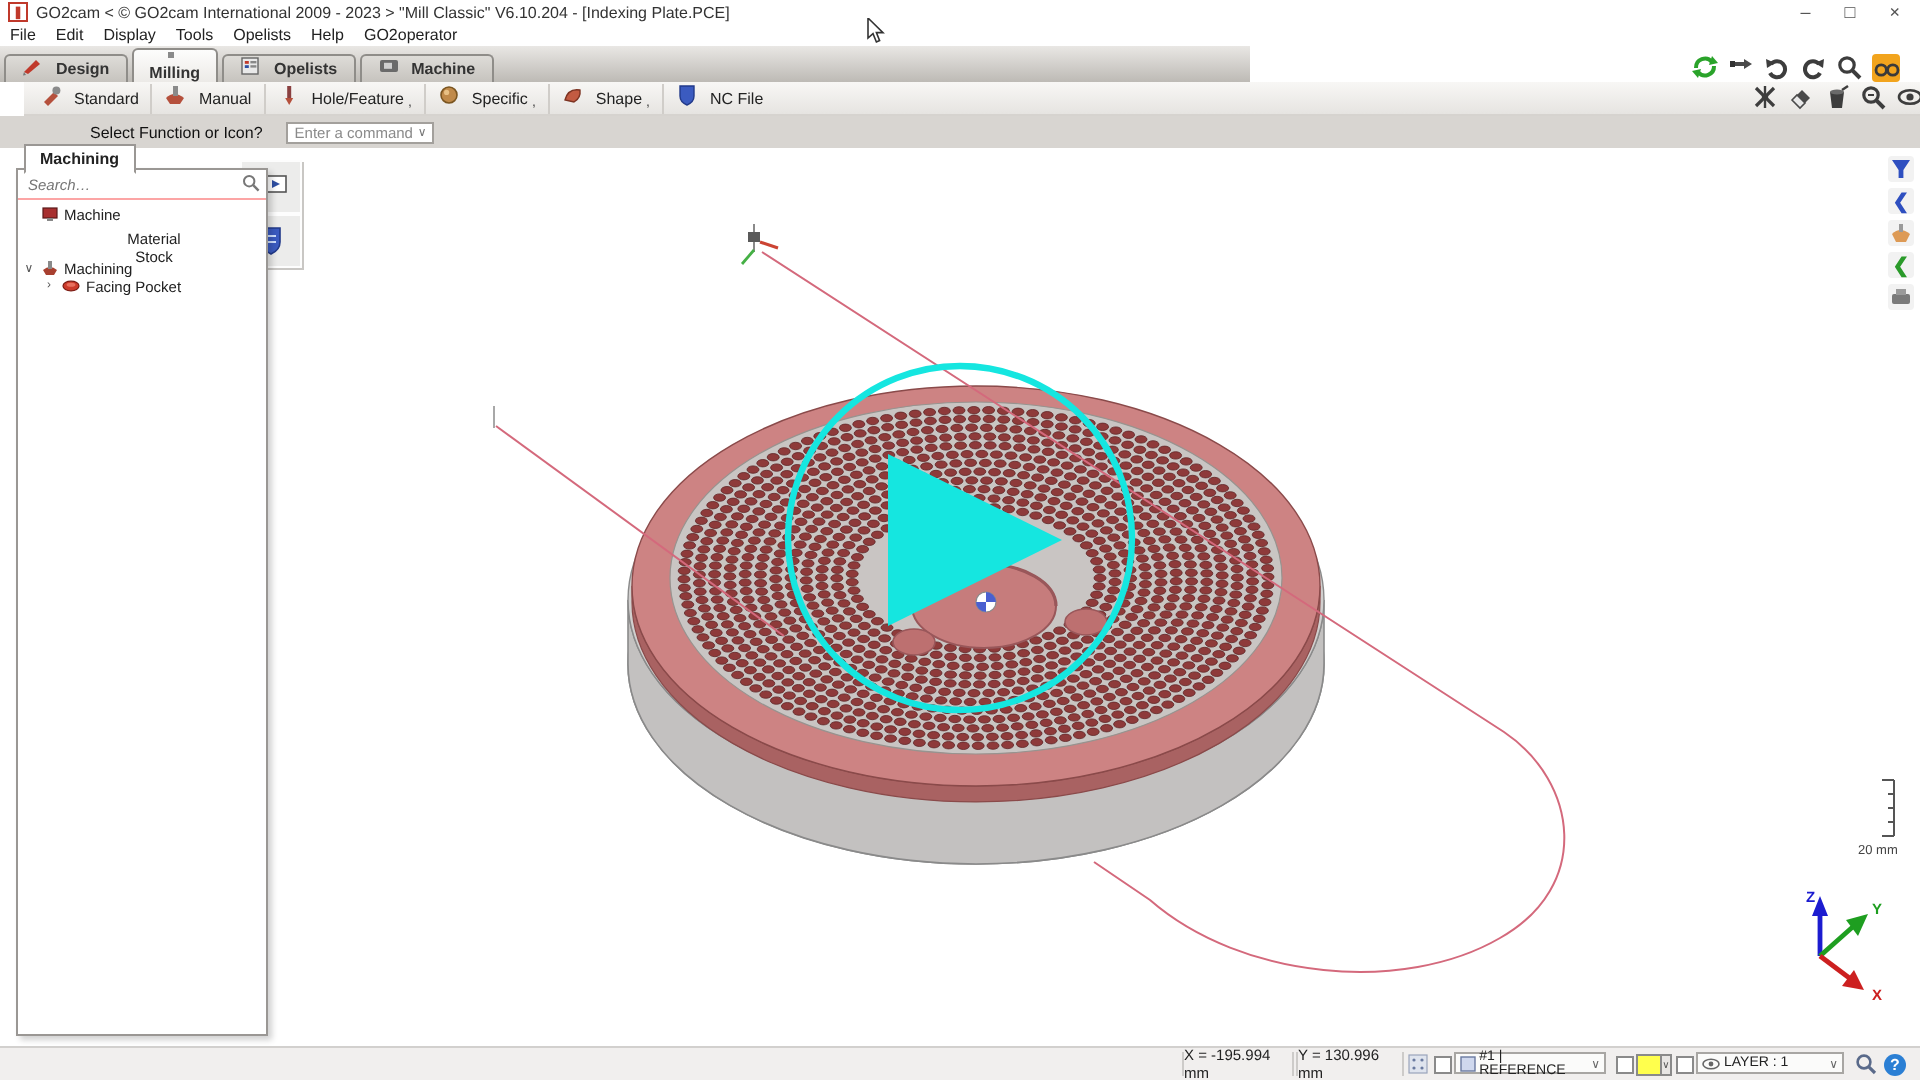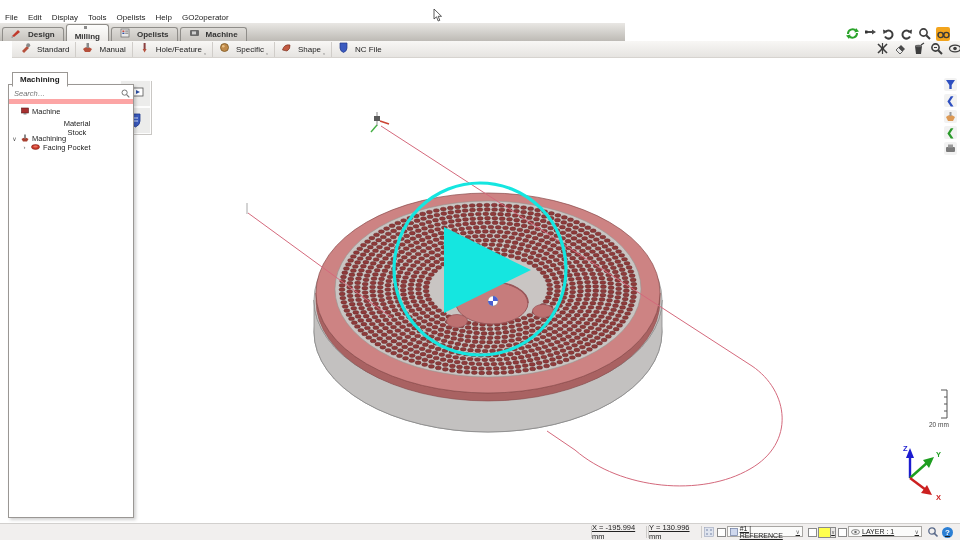--- a/index.html
+++ b/index.html
@@ -43,50 +43,59 @@
   .cmddd .chev{margin-left:auto;font-size:6px;color:#777;}
   
   .main{top:74px;height:449px;background:#fff;}
   .scene{position:absolute;left:0;top:0;}
   
   .panel{position:absolute;left:8px;top:10px;width:126px;height:434px;background:#fff;
          border:1px solid #9a9794;box-shadow:2px 2px 3px rgba(0,0,0,0.18);box-sizing:border-box;}
   .paneltab{position:absolute;left:3px;top:-13px;height:13px;padding:0 7px;background:#fff;
             border:1px solid #9a9794;border-bottom:1px solid #fff;font-size:8px;font-weight:bold;
             display:flex;align-items:center;}
-  .searchrow{display:flex;align-items:center;border-bottom:5px solid #fca5a5;height:12px;margin-top:2px;padding:0 3px;}
+  .searchrow{display:flex;align-items:flex-start;border-bottom:1px solid #fca5a5;height:12px;margin-top:2px;padding:0 3px;}
   .searchrow input{border:none;outline:none;flex:1;font-size:7.5px;font-style:italic;color:#888;
                    font-family:"Liberation Sans",sans-serif;width:80px;background:transparent;}
   .tree{margin-top:3px;font-size:7.5px;color:#222;}
   .trow{display:flex;align-items:center;gap:3px;height:8px;margin:0 0 1px 0;}
   .arrow{width:7px;text-align:center;font-size:6px;color:#555;display:inline-block;}
   .vpbtn{position:absolute;width:29px;height:25px;background:#ececeb;border:1px solid #fdfdfd;
          box-shadow:1px 1px 0 #c9c7c4;display:flex;align-items:center;justify-content:center;}
   .rstrip{position:absolute;right:3px;top:4px;display:flex;flex-direction:column;gap:3px;align-items:center;}
   .rstrip .icon{width:13px;height:13px;background:#f2f2f2;border-radius:2px;font-weight:bold;}
   
   .statusbar{top:523px;height:17px;background:#f1efee;border-top:1px solid #d2d0ce;font-size:7.5px;color:#222;}
-  .sitem{position:absolute;top:2px;height:12px;display:flex;align-items:center;text-decoration:underline;}
+  .sitem{position:absolute;top:2px;height:12px;display:flex;align-items:center;}
   .sbox{border-left:1px solid #cdcbc9;border-right:1px solid #cdcbc9;justify-content:center;}
   .cb{width:7px;height:7px;border:1px solid #8a8a8a;background:#fff;}
   .sdd{border:1px solid #a8a6a3;background:#fbfbfa;display:flex;align-items:center;gap:2px;
        padding:0 2px;box-sizing:border-box;height:11px;}
   .sdd .chev{margin-left:auto;font-size:6px;color:#666;}
   .swatch{width:11px;height:9px;border:1px solid #8a8a8a;}
   .swdd{width:4px;height:9px;border:1px solid #8a8a8a;border-left:none;font-size:5px;color:#555;
         display:flex;align-items:center;justify-content:center;background:#e8e6e4;}
   .helpbtn{width:11px;height:11px;border-radius:50%;background:#2b7fd4;color:#fff;font-size:8px;font-weight:bold;
            display:flex;align-items:center;justify-content:center;}
   .cursor{position:absolute;left:433px;top:9px;}
 </style>
 </head>
 <body>
 
 <div class="app">
 
+  <div class="bar titlebar">
+    <span class="appicon">❚</span>
+    <span>GO2cam  &lt;  ©  GO2cam International 2009 - 2023 &gt;      "Mill Classic"    V6.10.204 -  [Indexing Plate.PCE]</span>
+    <div class="wincontrols">
+      <span>–</span>
+      <span>□</span>
+      <span>×</span>
+    </div>
+  </div>
 
   <div class="bar menubar">
     <span>File</span>
     <span>Edit</span>
     <span>Display</span>
     <span>Tools</span>
     <span>Opelists</span>
     <span>Help</span>
     <span>GO2operator</span>
   </div>
@@ -227,20 +236,27 @@
           <line x1="8.2" y1="8.2" x2="12" y2="12" stroke="#3d3d3d" stroke-width="2"></line>
           <line x1="4" y1="5.5" x2="7" y2="5.5" stroke="#3d3d3d" stroke-width="1"></line>
         </svg>
       <svg class="icon" width="14" height="13">
           <ellipse cx="7" cy="6.5" rx="5.5" ry="3.4" fill="none" stroke="#3d3d3d" stroke-width="1.3"></ellipse>
           <circle cx="7" cy="6.5" r="1.8" fill="#3d3d3d"></circle>
         </svg>
     </div>
   </div>
 
+  <div class="bar cmdbar">
+    <span class="cmdlabel">Select Function or Icon?</span>
+    <div class="cmddd">
+      <span>Enter a command</span>
+      <span class="chev">∨</span>
+    </div>
+  </div>
 
   <div class="bar main">
 
     <svg class="scene" width="960" height="449" viewBox="0 74 960 449">
 
       <ellipse cx="488" cy="332" rx="174" ry="100" stroke-width="0.8" fill="#c3c1c0" stroke="#8a8a8a"></ellipse>
       <path d="M314,300 L314,332 A174,100 0 0 0 662,332 L662,300 A174,100 0 0 1 314,300 Z" stroke-width="0.8" fill="#c3c1c0" stroke="#8a8a8a"></path>
       <ellipse cx="488" cy="300" rx="174" ry="100" stroke-width="0.7" fill="#d1cfce" stroke="#8a8a8a"></ellipse>
 
       <path d="M316,293 L316,301 A172,100 0 0 0 660,301 L660,293 A172,100 0 0 1 316,293 Z" stroke-width="0.6" fill="#a96262" stroke="#8a4a4a"></path>

